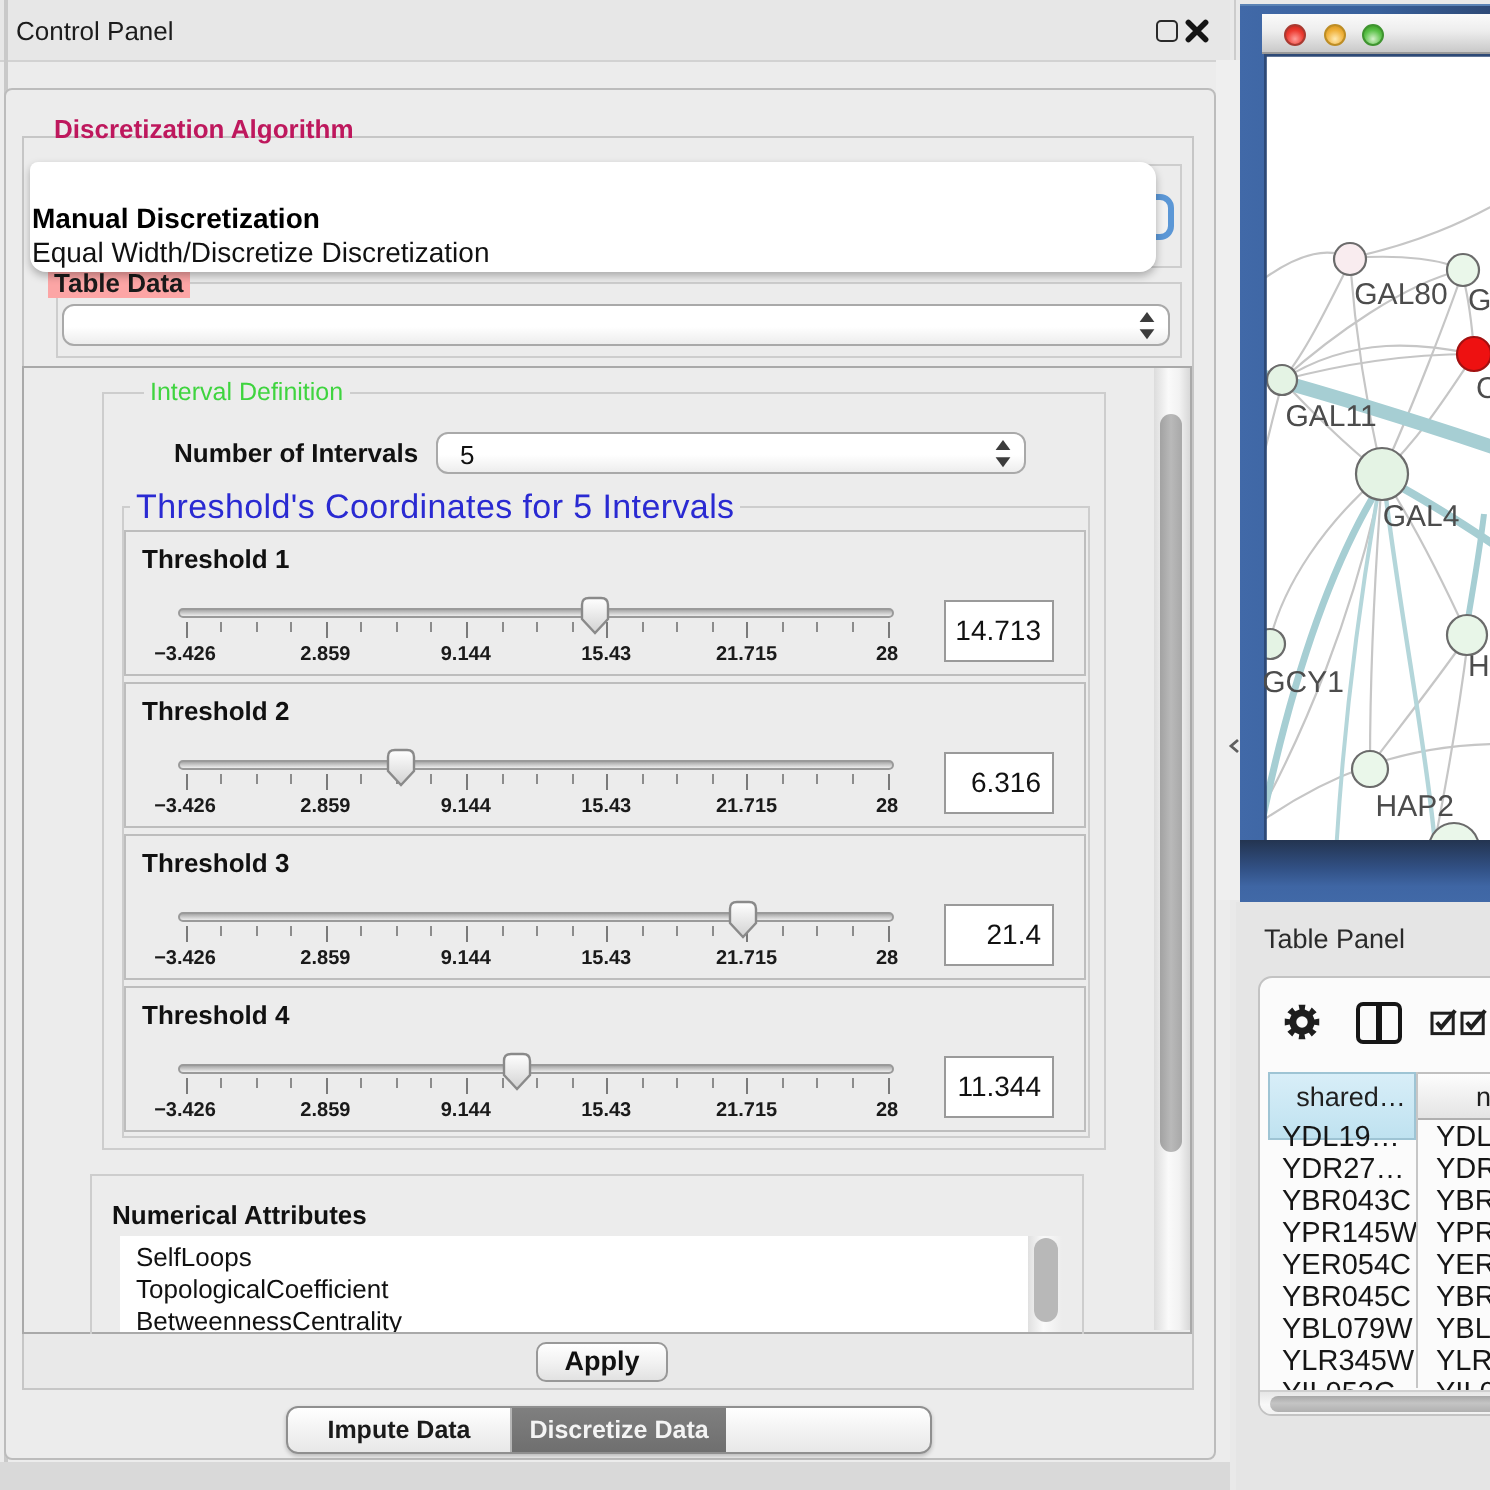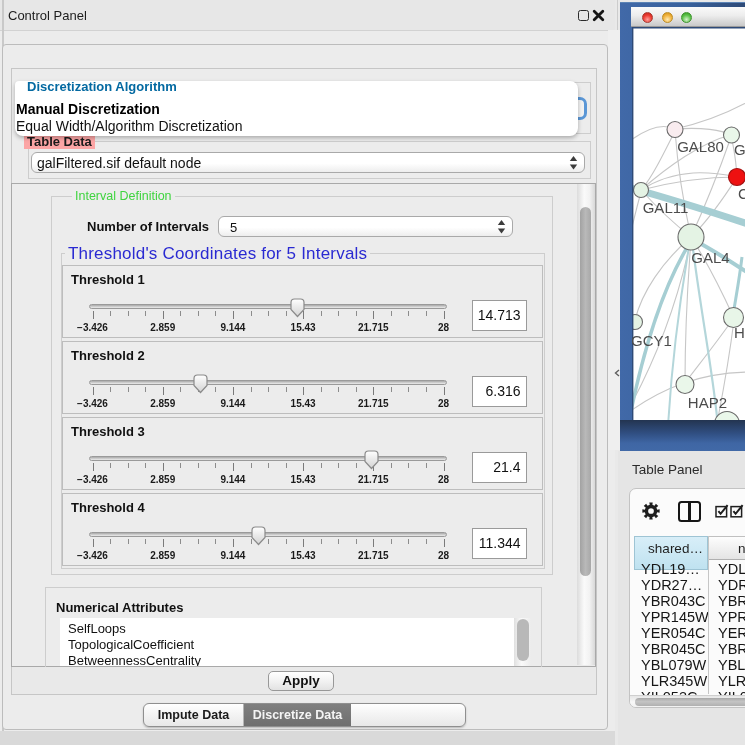--- a/index.html
+++ b/index.html
@@ -33,21 +33,20 @@
 <div class="abs" style="left:11px;top:68px;width:586px;height:627px;border:1px solid #c6c6c6;background:#ececec;box-sizing:border-box;"></div>
 
 
 <div class="abs" style="left:28px;top:82px;width:563px;height:52px;border:1px solid #cdcdcd;box-sizing:border-box;"></div>
 
 <div class="abs" style="left:520px;top:97px;width:67px;height:23px;border:3px solid #5b97d6;border-radius:7px;background:#f2f2f2;box-sizing:border-box;"></div>
 
 <div class="abs" style="left:28px;top:141px;width:563px;height:38px;border:1px solid #cdcdcd;box-sizing:border-box;"></div>
 <div class="abs bold" style="left:24px;top:134px;background:#fca5a5;font-size:13px;color:#1a1a1a;padding:0 3px;">Table Data</div>
 <div class="abs" style="left:31px;top:151.5px;width:554px;height:21px;border:1px solid #a9a9a9;border-radius:6px;background:linear-gradient(180deg,#ffffff 0%,#ffffff 55%,#ededed 100%);box-sizing:border-box;">
- <span style="position:absolute;left:5px;top:2.5px;font-size:14px;color:#111;">galFiltered.sif default node</span>
  <svg style="position:absolute;right:6px;top:3px;" width="9" height="14" viewBox="0 0 9 14">
   <path d="M4.5 0 L8.2 5 L0.8 5 Z" fill="#3c3c3c"></path>
   <path d="M4.5 13.6 L8.2 8.6 L0.8 8.6 Z" fill="#3c3c3c"></path>
  </svg>
 </div>
 
 <div class="abs" style="left:11px;top:183px;width:584.5px;height:484px;border:1px solid #a9a9a9;box-sizing:border-box;background:#ececec;"></div>
 
 <div class="abs" style="left:577px;top:184px;width:18px;height:481px;background:linear-gradient(90deg,#dcdcdc,#fafafa 40%,#f2f2f2 70%,#d8d8d8);"></div>
 <div class="abs" style="left:580px;top:207px;width:11px;height:369px;background:linear-gradient(90deg,#a2a2a2,#b9b9b9 50%,#a8a8a8);border-radius:6px;"></div>
@@ -237,28 +236,28 @@
 <div class="abs" style="left:60px;top:618px;width:454px;height:48px;background:#ffffff;font-size:13px;color:#111;overflow:hidden;">
  <div style="padding:3px 0 0 8px;line-height:16.2px;">SelfLoops<br>TopologicalCoefficient<br>BetweennessCentrality</div>
 </div>
 <div class="abs" style="left:514px;top:618px;width:17px;height:48px;background:linear-gradient(90deg,#e0e0e0,#fafafa 45%,#ececec);"></div>
 <div class="abs" style="left:516.5px;top:618.5px;width:12px;height:42px;background:#b8b8b8;border-radius:6px;"></div>
 
 <div class="abs" style="left:12px;top:667px;width:584px;height:27px;background:#e9e9e9;"></div>
 <div class="abs bold" style="left:268px;top:671px;width:66px;height:19.5px;border:1px solid #989898;border-radius:5px;background:linear-gradient(180deg,#ffffff,#f2f2f2 50%,#e2e2e2);font-size:13.5px;color:#111;text-align:center;line-height:18px;box-sizing:border-box;">Apply</div>
 
 <div class="abs" style="left:143px;top:703px;width:323px;height:24px;border:1px solid #8f8f8f;border-radius:6px;background:linear-gradient(180deg,#ffffff,#f4f4f4 45%,#e8e8e8);box-shadow:0 1px 2px rgba(0,0,0,0.22);box-sizing:border-box;overflow:hidden;display:flex;">
- <div style="width:100px;height:100%;border-right:1px solid #b5b5b5;box-sizing:border-box;text-align:center;font-size:12.5px;font-weight:bold;color:#1a1a1a;line-height:23px;">Impute Data</div>
+ <div style="width:112px;height:100%;border-right:1px solid #b5b5b5;box-sizing:border-box;text-align:center;font-size:12.5px;font-weight:bold;color:#1a1a1a;line-height:23px;">Impute Data</div>
  <div style="width:107px;height:100%;box-sizing:border-box;text-align:center;font-size:12.5px;font-weight:bold;color:#f4f4f4;line-height:23px;background:linear-gradient(180deg,#7f7f7f,#6f6f6f);">Discretize Data</div>
 </div>
 
 <div class="abs" style="left:15px;top:81px;width:563px;height:55px;background:#ffffff;border-radius:4px 8px 8px 8px;box-shadow:0 2px 4px rgba(0,0,0,0.28);"></div>
-<div class="abs bold" style="left:27px;top:79px;font-size:13px;color:#0369a1;">Discretization Algorithm</div>
+<div class="abs bold" style="left:27px;top:57px;font-size:13px;color:#be185d;">Discretization Algorithm</div>
 <div class="abs bold" style="left:16px;top:101px;font-size:14px;color:#000;">Manual Discretization</div>
-<div class="abs" style="left:16px;top:118px;font-size:14px;color:#111;">Equal Width/Algorithm Discretization</div>
+<div class="abs" style="left:16px;top:118px;font-size:14px;color:#111;">Equal Width/Discretize Discretization</div>
 
 <svg class="abs" style="left:613.5px;top:368.5px;" width="6" height="8" viewBox="0 0 6 8">
       <path d="M5 1 L1.5 4 L5 7" fill="none" stroke="#5f5f5f" stroke-width="1.4"></path>
     </svg>
 
 <div class="abs" style="left:620px;top:2px;width:125px;height:448px;background:linear-gradient(90deg,#4169a8,#38609b 55%,#2e4a77);border-top:1px solid #5b83b5;"></div>
 <div class="abs" style="left:631px;top:7px;width:114px;height:20px;background:linear-gradient(180deg,#fafafa,#ededed 45%,#c9c9c9);border-bottom:1px solid #9a9a9a;box-sizing:border-box;">
  <div style="position:absolute;left:11px;top:5px;width:11px;height:11px;border-radius:6px;background:radial-gradient(circle at 50% 72%,#ff9d99 0%,#ec3a30 55%,#c2261c 95%);border:0.5px solid #a83a31;box-sizing:border-box;"></div>
  <div style="position:absolute;left:31px;top:5px;width:11px;height:11px;border-radius:6px;background:radial-gradient(circle at 50% 72%,#ffeab2 0%,#f0b23c 55%,#d29018 95%);border:0.5px solid #bd8d25;box-sizing:border-box;"></div>
  <div style="position:absolute;left:50px;top:5px;width:11px;height:11px;border-radius:6px;background:radial-gradient(circle at 50% 72%,#d4f1c9 0%,#5cc24a 55%,#37991f 95%);border:0.5px solid #3f9430;box-sizing:border-box;"></div>

